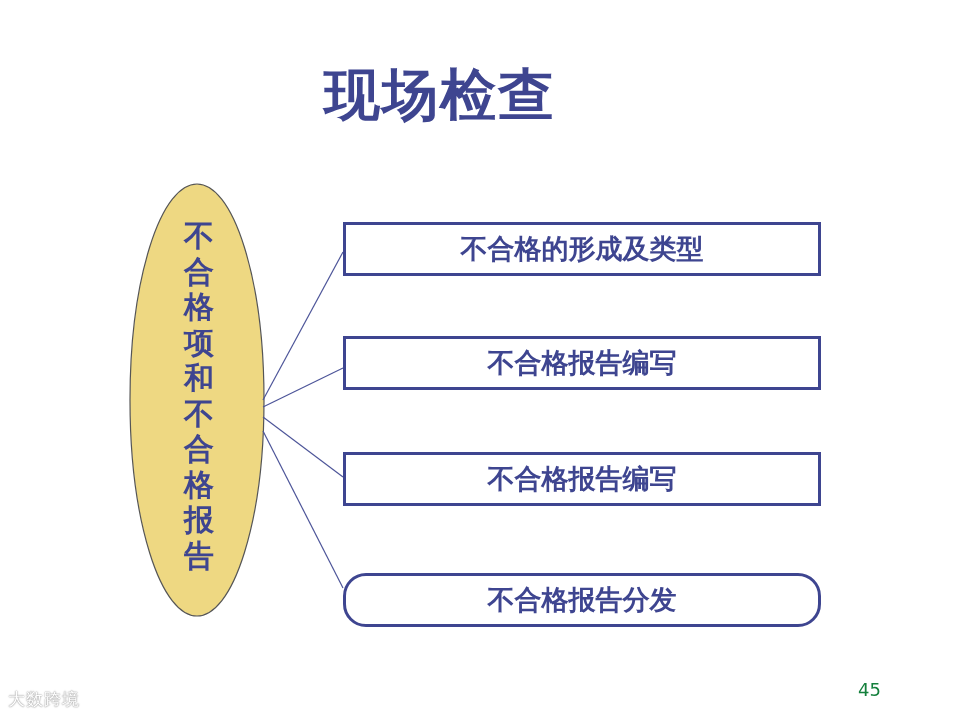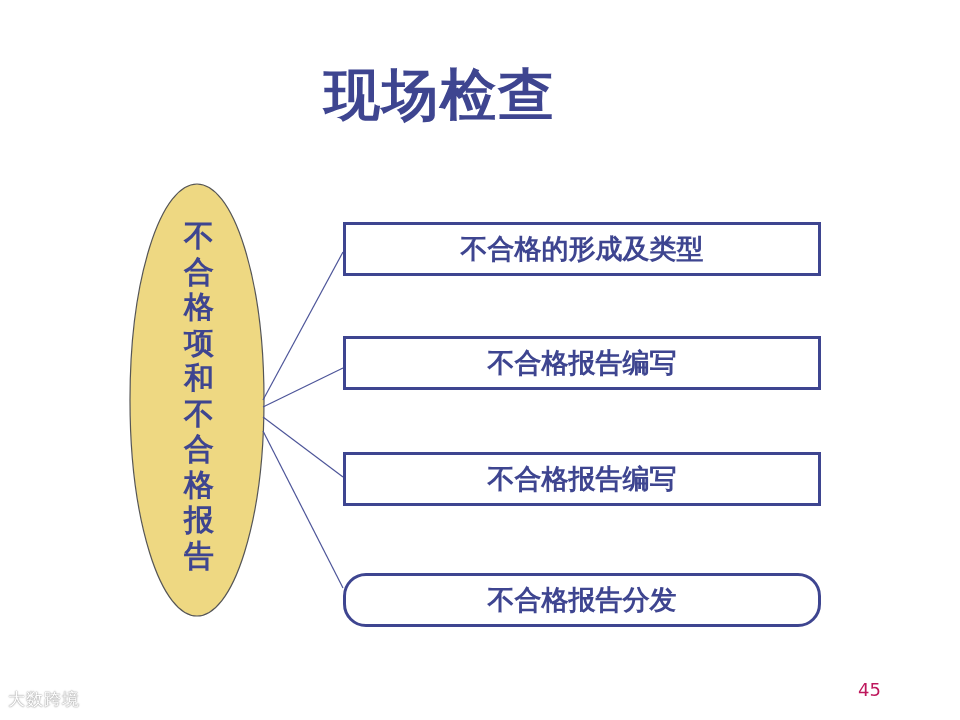--- a/index.html
+++ b/index.html
@@ -7,21 +7,21 @@
          font-family:"DejaVu Sans", "Liberation Sans", sans-serif; }
   .title { position:absolute; left:0; width:880px; top:58px; text-align:center;
            font-size:56px; font-weight:bold; color:#3e4590; letter-spacing:2px; }
   svg.connectors { position:absolute; left:0; top:0; }
   .oval-text { position:absolute; left:172px; top:218px; width:54px; text-align:center;
                font-size:30px; font-weight:bold; color:#3e4590; line-height:35.5px; }
   .oval-text span { display:block; }
   .box { position:absolute; left:343px; width:478px; height:54px; border:3px solid #3e4590;
          background:#ffffff; box-sizing:border-box; display:flex; align-items:center;
          justify-content:center; font-size:27px; font-weight:bold; color:#3e4590; }
-  .page-num { position:absolute; left:858px; top:679px; font-size:18px; color:#be185d; }
+  .page-num { position:absolute; left:858px; top:679px; font-size:18px; color:#15803d; }
   .watermark { position:absolute; left:8px; top:688px; font-size:17px; color:#ffffff;
                text-shadow:0 0 2px #9a9a9a, 0 0 1px #8a8a8a; letter-spacing:1px; }
 </style>
 </head>
 <body>
 
 <div class="title">现场检查</div>
 
 <svg class="connectors" width="960" height="720">
   <ellipse cx="197" cy="400" rx="67" ry="216" fill="#eed882" stroke="#555555" stroke-width="1.2"></ellipse>

